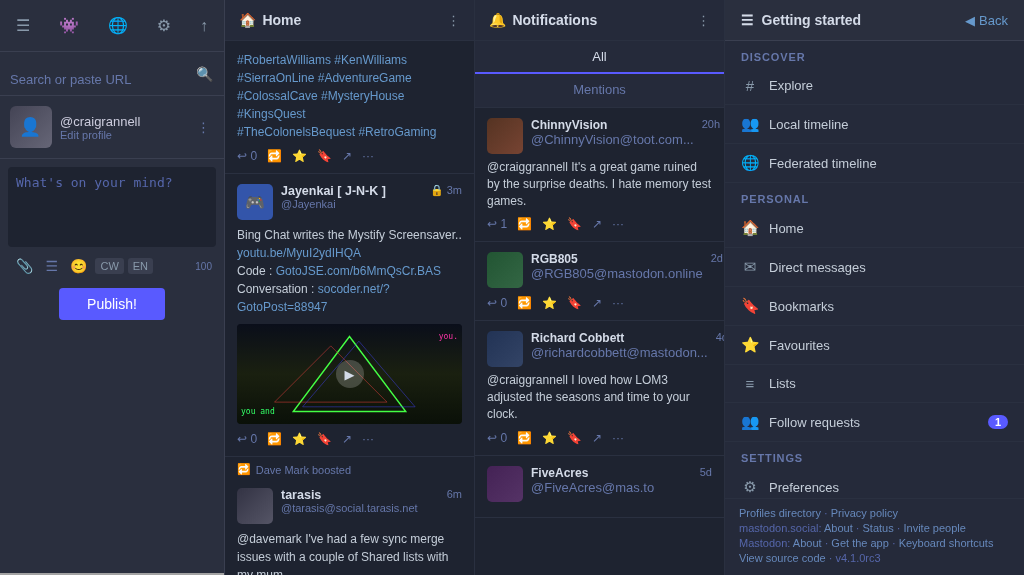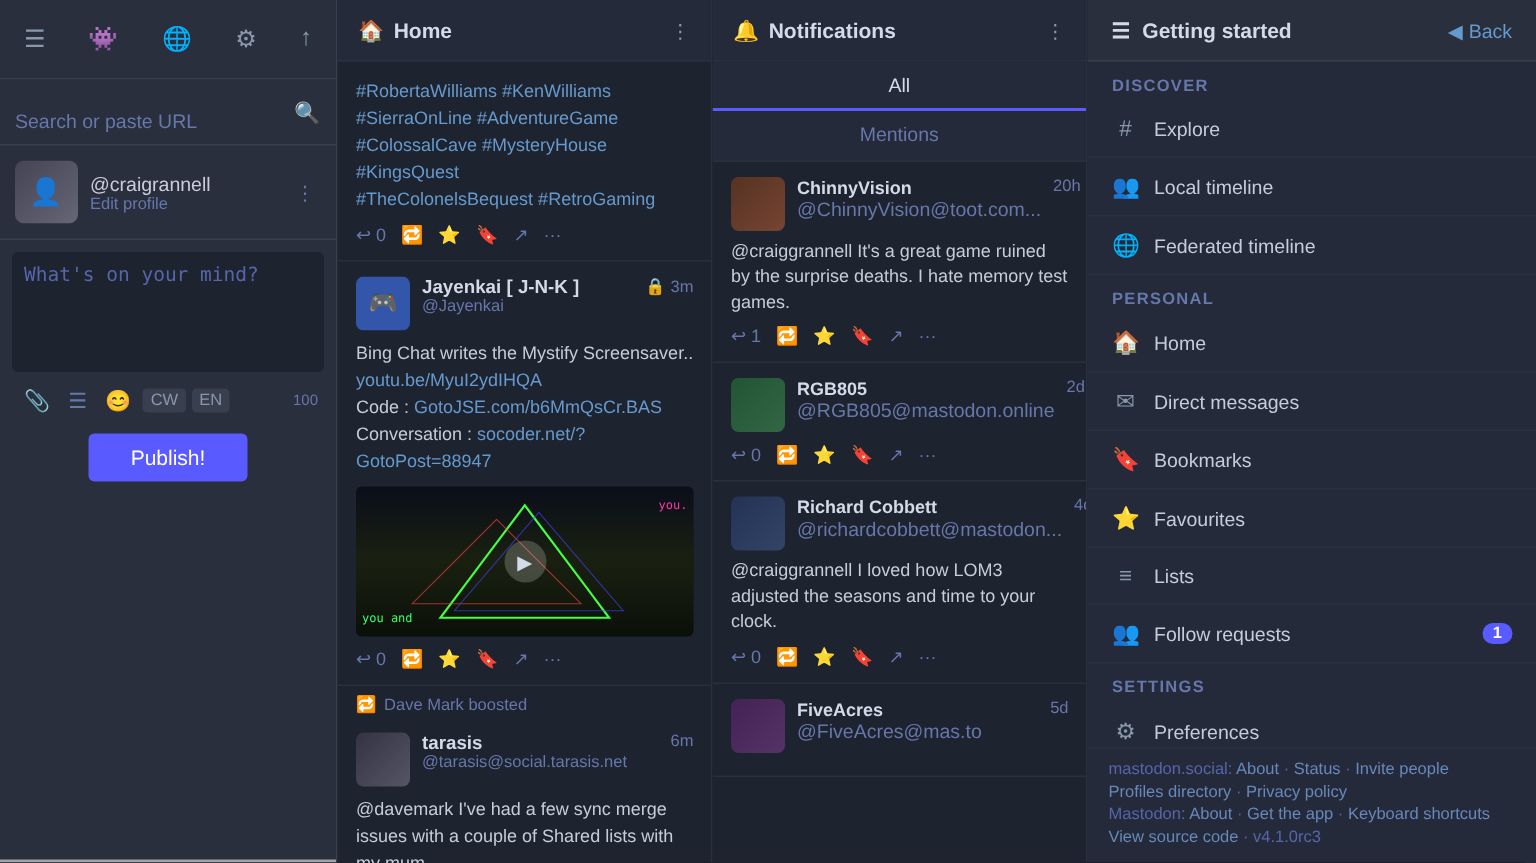--- a/index.html
+++ b/index.html
@@ -766,27 +766,27 @@
     <div class="section-label">SETTINGS</div>
 
     <div class="nav-item">
       <span class="nav-item-icon">⚙</span>
       <span>Preferences</span>
     </div>
   </div>
 
   <div class="right-footer">
     <div class="footer-line">
+      <a>Profiles directory</a> · 
+      <a>Privacy policy</a>
+    </div>
+    <div class="footer-line">
       mastodon.social: <a>About</a> · 
       <a>Status</a> · 
       <a>Invite people</a>
-    </div>
-    <div class="footer-line">
-      <a>Profiles directory</a> · 
-      <a>Privacy policy</a>
     </div>
     <div class="footer-line">
       Mastodon: <a>About</a> · 
       <a>Get the app</a> · 
       <a>Keyboard shortcuts</a>
     </div>
     <div class="footer-line">
       <a>View source code</a> · v4.1.0rc3
     </div>
   </div>

